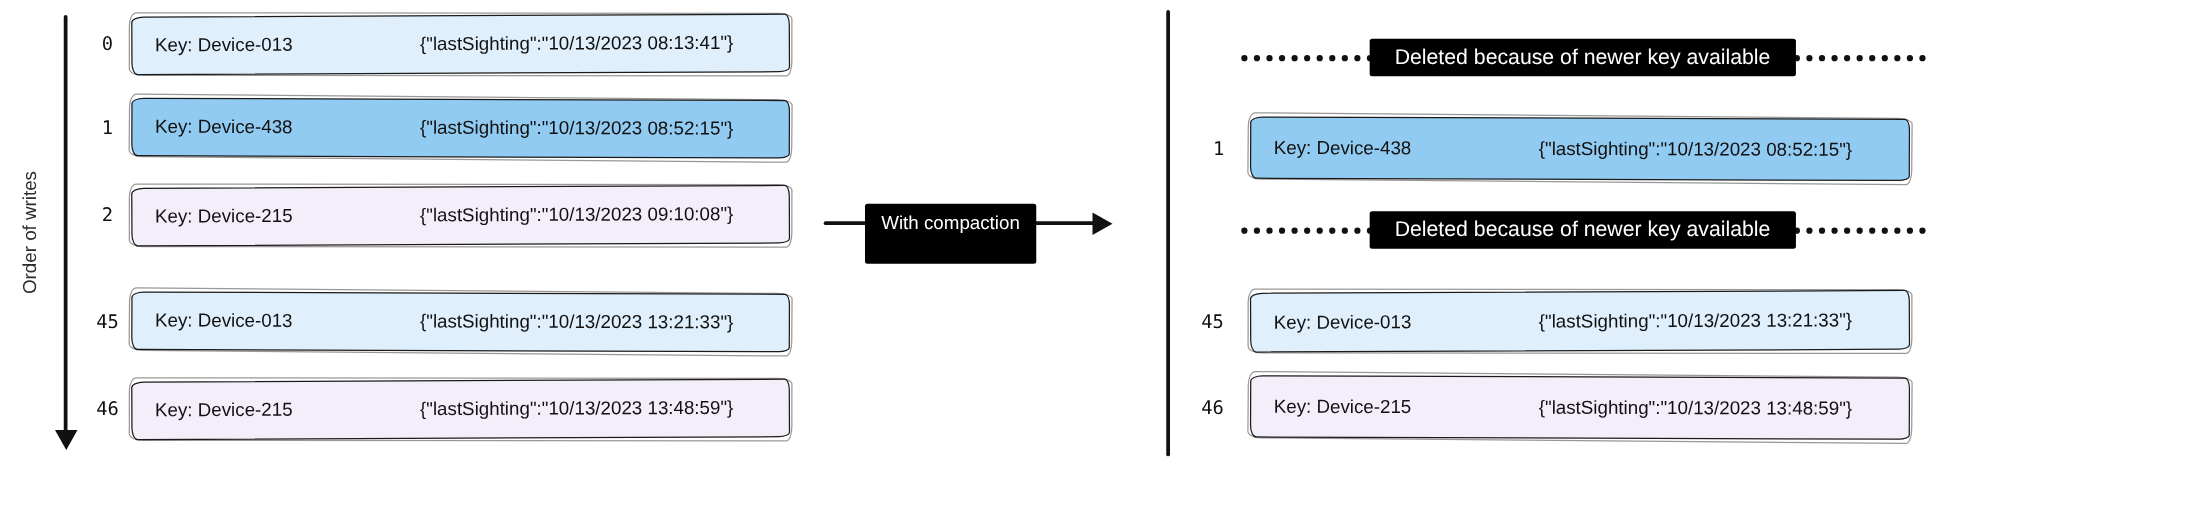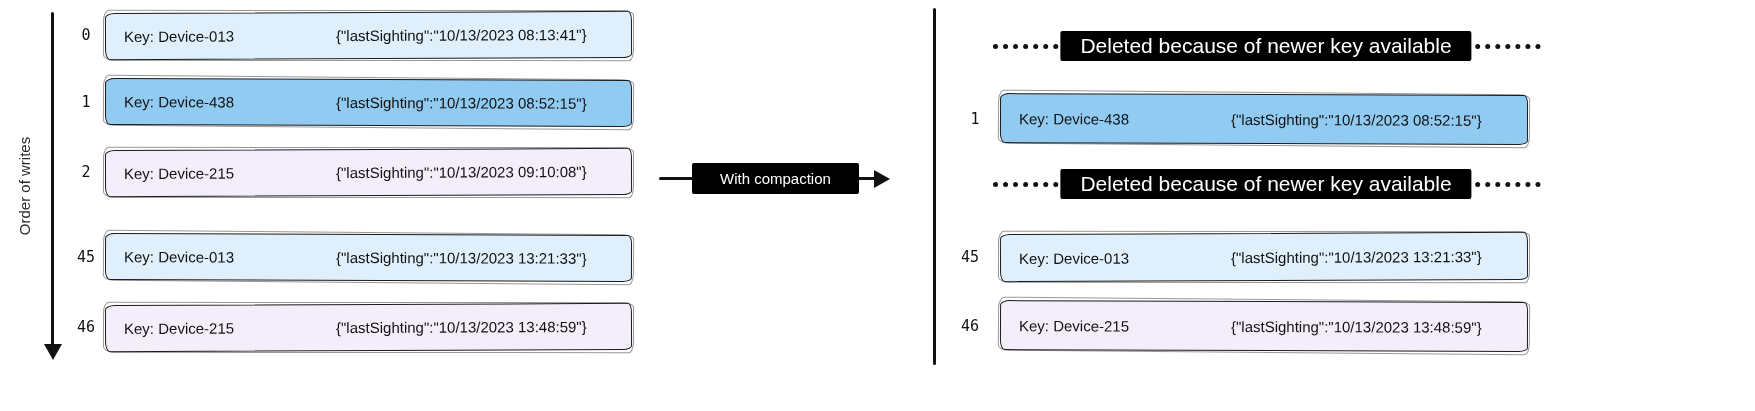--- a/index.html
+++ b/index.html
@@ -75,34 +75,34 @@
   .compaction-head {
     position:absolute; left:874px; top:170px;
     width:0; height:0;
     border-top:9px solid transparent;
     border-bottom:9px solid transparent;
     border-left:16px solid #111;
   }
   .compaction-label {
     position:absolute; left:692px; top:163px;
     background:#000; color:#fff;
-    font-size:15px; line-height:31px; height:31px;
-    padding:0 28px; white-space:nowrap;
+    font-size:15px; line-height:31px; height:48px;
+    padding:0 13px; white-space:nowrap;
     border-radius:2px;
   }
 
   
   .dotted-line {
     position:absolute; left:993px; width:548px; height:0;
     border-top:5px dotted #111;
   }
   .deleted-badge {
     position:absolute; left:1266px; transform:translateX(-50%);
     background:#000; color:#fff;
-    font-size:21px; line-height:30px; height:30px;
+    font-size:17px; line-height:30px; height:30px;
     padding:0 20px; white-space:nowrap;
     border-radius:2px; z-index:2;
   }
 </style>
 </head>
 <body>
 
 <div class="canvas">
 
   <div class="axis-label">Order of writes</div>

